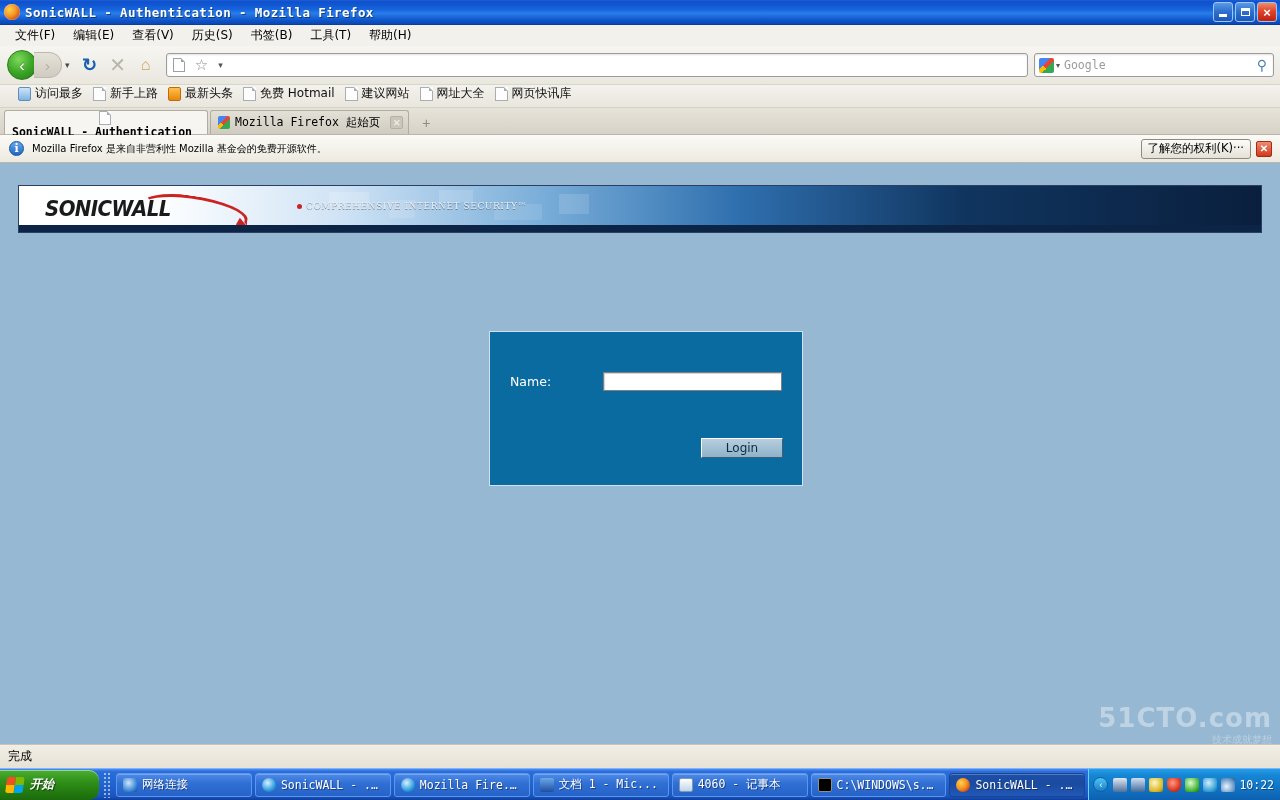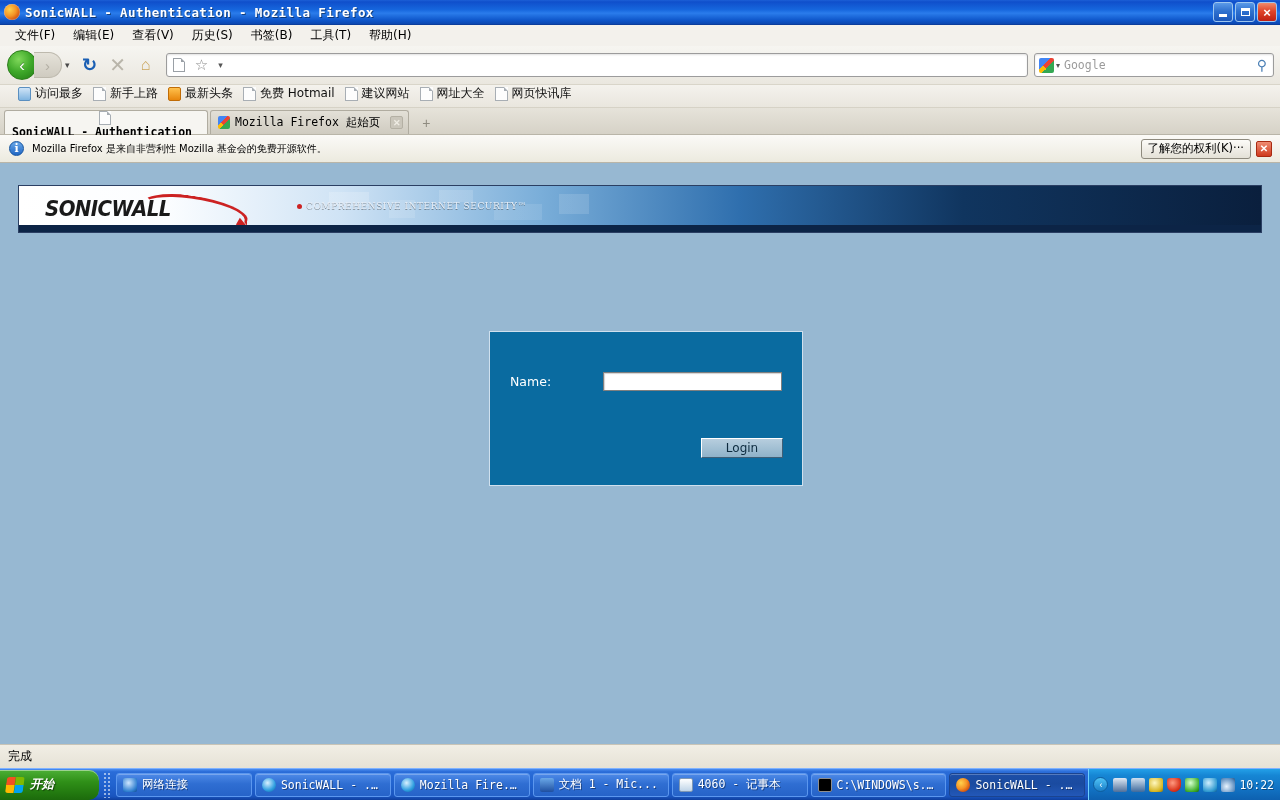--- a/index.html
+++ b/index.html
@@ -533,20 +533,24 @@
   </div>
 
   <div id="loginbox">
     <div class="row row1">
       <span class="lbl lbl-w">Name:</span>
       <span class="txtinput"></span>
     </div>
     <div id="loginbtn">Login</div>
   </div>
 
+  <div id="watermark">
+    <span>51CTO.com</span>
+    <span class="sub">技术成就梦想</span>
+  </div>
 
 </div>
 
 <div id="statusbar">
   <span class="stext">完成</span>
 </div>
 
 <div id="taskbar">
   <div id="startbtn">
     <span class="flag"></span>

